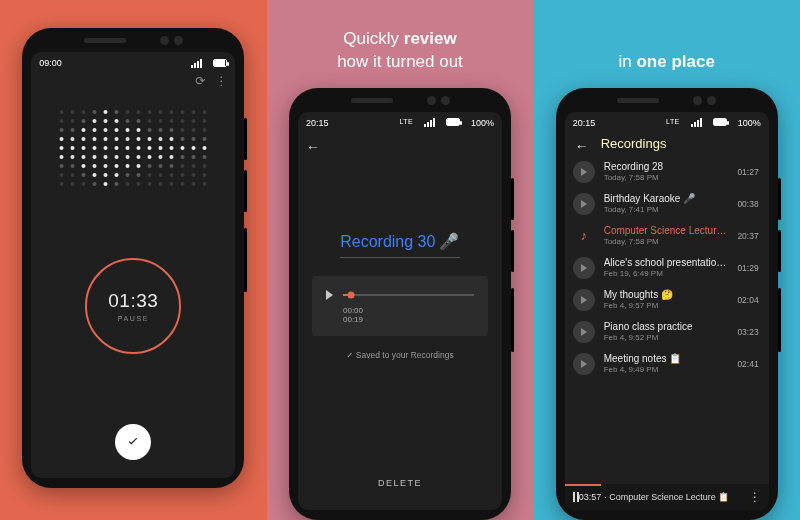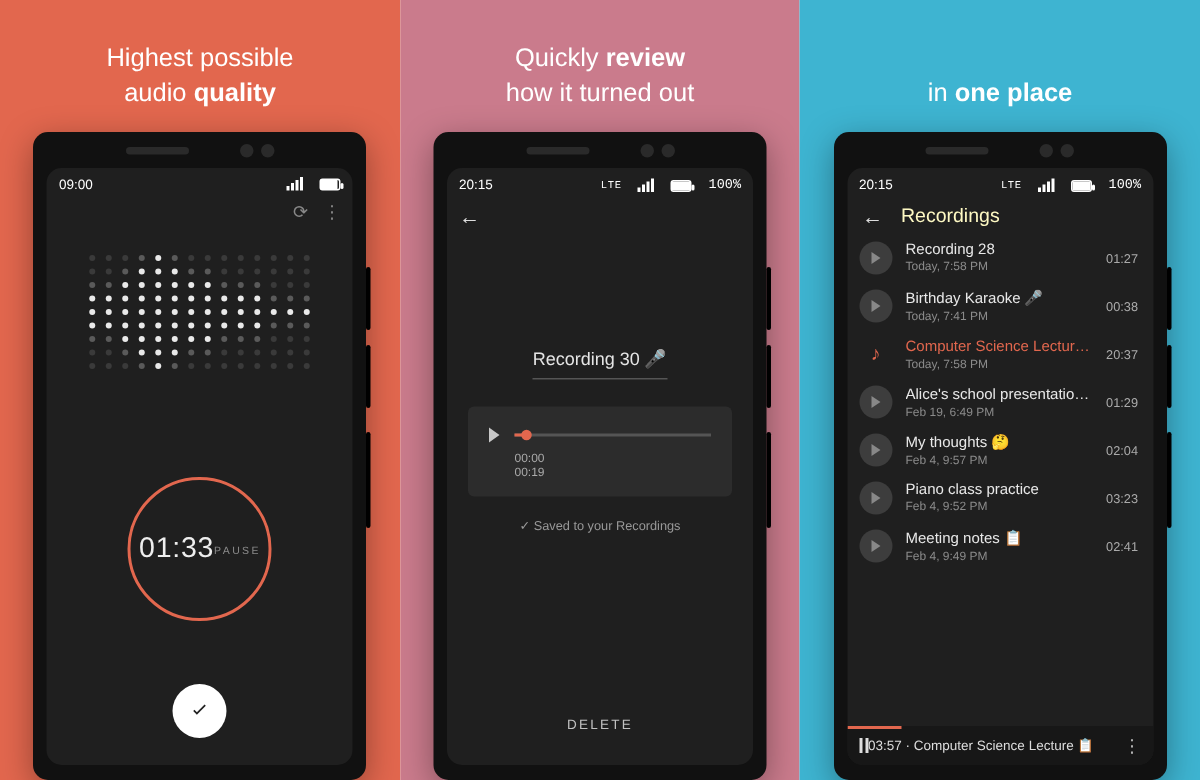--- a/index.html
+++ b/index.html
@@ -6,57 +6,57 @@
   html, body { width: 800px; height: 520px; overflow: hidden; font-family: -apple-system, "Helvetica Neue", Arial, sans-serif; }
   .wrap { display: flex; width: 800px; height: 520px; }
   .panel { flex: 1 1 0; position: relative; display: flex; flex-direction: column; align-items: center; padding-top: 28px; overflow: hidden; }
   .p1 { background: #e2674e; }
   .p2 { background: #ca7b8c; }
   .p3 { background: #3eb4d1; }
   .caption { color: #fff; text-align: center; font-size: 17px; font-weight: 300; line-height: 1.35; margin-bottom: 14px; }
   .caption b { font-weight: 600; }
 
   
-  .phone { position: relative; width: 222px; height: 460px; background: #111; border-radius: 10px; box-shadow: 0 6px 22px rgba(0,0,0,.35); }
+  .phone { position: relative; width: 222px; height: 460px; background: #111; border-radius: 29px; box-shadow: 0 6px 22px rgba(0,0,0,.35); }
   .side-btn { position: absolute; right: -3px; width: 3px; background: #000; border-radius: 2px; }
   .side-btn.a { top: 90px; height: 42px; }
   .side-btn.b { top: 142px; height: 42px; }
   .side-btn.c { top: 200px; height: 64px; }
   .notch-row { position: absolute; top: 8px; left: 0; right: 0; display: flex; justify-content: center; gap: 34px; }
   .earp { width: 42px; height: 5px; background: #2a2a2a; border-radius: 3px; align-self: center; }
   .cams { display: flex; gap: 5px; }
   .cam { width: 9px; height: 9px; background: #2a2a2a; border-radius: 50%; }
   .screen { position: absolute; top: 24px; left: 9px; right: 9px; bottom: 10px; background: #1f1f1f; border-radius: 10px; overflow: hidden; color: #e6e6e6; }
 
   
   .status { display: flex; align-items: center; justify-content: space-between; font-size: 9px; padding: 6px 8px 2px; color: #fff; }
-  .status .right { display: flex; align-items: flex-end; gap: 11px; font-family: Liberation Mono, monospace; }
+  .status .right { display: flex; align-items: flex-start; gap: 11px; }
   .lte { font-size: 7px; letter-spacing: .4px; }
   .sigbars { display: flex; align-items: flex-end; gap: 1px; }
   .sigbars i { width: 2px; background: #fff; display: block; }
   .sigbars i:nth-child(1){height:3px}.sigbars i:nth-child(2){height:5px}.sigbars i:nth-child(3){height:7px}.sigbars i:nth-child(4){height:9px}
   .batt { width: 14px; height: 8px; border: 1px solid #fff; border-radius: 2px; position: relative; }
   .batt::after{content:"";position:absolute;right:-3px;top:2px;width:2px;height:4px;background:#fff;border-radius:1px}
   .batt i{display:block;height:100%;background:#fff}
 
   
   .topicons { position: absolute; top: 22px; right: 8px; display: flex; gap: 10px; color: #888; font-size: 12px; }
   .eq { position: absolute; top: 54px; left: 50%; transform: translateX(-50%); display: flex; gap: 7px; align-items: center; height: 84px; }
   .col { display: flex; flex-direction: column; gap: 5px; justify-content: center; }
   .dot { width: 4px; height: 4px; border-radius: 50%; }
   .d-bright { background: #e9e9e9; } .d-dim { background: #5a5a5a; } .d-faint { background: #3a3a3a; }
-  .ring { position: absolute; top: 206px; left: 50%; transform: translateX(-50%); width: 96px; height: 96px; border-radius: 50%; border: 2.5px solid #e2674e; display: flex; align-items: center; justify-content: center; }
+  .ring { position: absolute; top: 206px; left: 50%; transform: translateX(-50%); width: 96px; height: 96px; border-radius: 50%; border: 2.5px solid #e2674e; display: flex; flex-direction: column; align-items: center; justify-content: center; }
   .timer { font-size: 19px; font-weight: 300; color: #eee; letter-spacing: .5px; }
   .pause-lbl { font-size: 7px; letter-spacing: 1.6px; color: #8a8a8a; margin-top: 3px; }
   .fab { position: absolute; bottom: 18px; left: 50%; transform: translateX(-50%); width: 36px; height: 36px; background: #fff; border-radius: 50%; display: flex; align-items: center; justify-content: center; }
 
   
   .backrow { padding: 6px 8px; }
   .arrow { font-size: 14px; color: #ddd; }
-  .rec-title { text-align: left; margin-top: 72px; font-size: 12px; color: #e5e5e5; border-bottom: 1px solid #555; display: inline-block; padding-bottom: 6px; }
+  .rec-title { text-align: left; margin-top: 72px; font-size: 16px; color: #3b82f6; border-bottom: 1px solid #555; display: inline-block; padding-bottom: 6px; }
   .title-wrap { text-align: center; }
   .player { margin: 18px 14px 0; background: #2c2c2c; border-radius: 4px; padding: 14px 14px 12px; }
   .prow { display: flex; align-items: center; gap: 10px; }
   .tri { width: 0; height: 0; border-left: 7px solid #c8c8c8; border-top: 5px solid transparent; border-bottom: 5px solid transparent; }
   .track { flex: 1; height: 2px; background: #555; position: relative; }
   .track .fill { position: absolute; left: 0; top: 0; height: 100%; background: #e2674e; width: 6%; }
   .track .thumb { position: absolute; left: 6%; top: 50%; width: 7px; height: 7px; background: #e2674e; border-radius: 50%; transform: translate(-50%,-50%); }
   .times { display: flex; justify-content: space-between; font-size: 8px; color: #aaa; margin: 6px 0 0 17px; flex-direction: column; }
   .saved { text-align: center; font-size: 8.5px; color: #999; margin-top: 14px; }
   .delete { position: absolute; bottom: 22px; left: 50%; transform: translateX(-50%); font-size: 9px; letter-spacing: 1.5px; color: #c0c0c0; }
@@ -83,24 +83,20 @@
   .kebab { color: #bbb; font-size: 12px; line-height: 0.4; }
 
   svg { display: block; }
 </style>
 </head>
 <body>
 
 <div class="wrap">
 
   <div class="panel p1">
-    <div class="caption">
-      <span>Highest possible</span><br>
-      <span>audio</span> <b>quality</b>
-    </div>
     <div class="phone">
       <div class="side-btn a"></div>
         <div class="side-btn b"></div>
         <div class="side-btn c"></div>
       <div class="notch-row">
           <div class="earp"></div>
           <div class="cams">
             <div class="cam"></div>
             <div class="cam"></div>
           </div>

